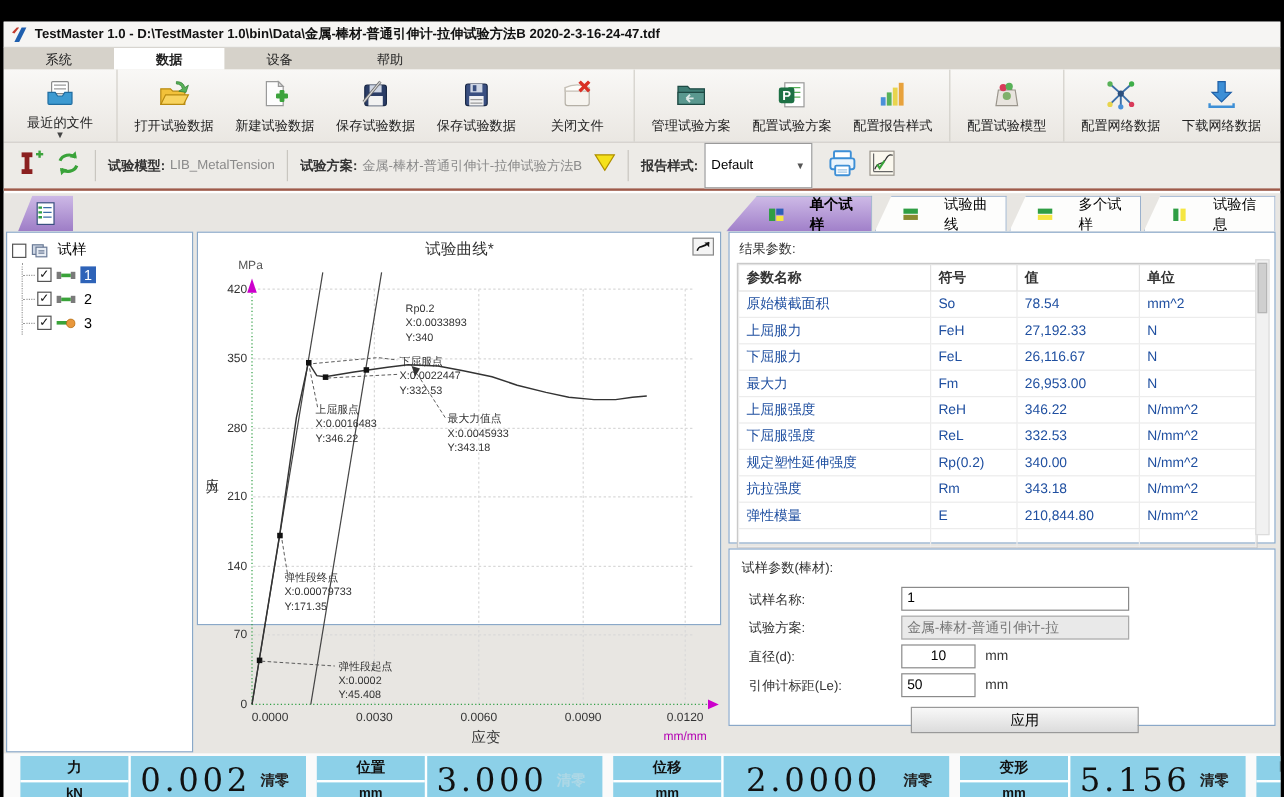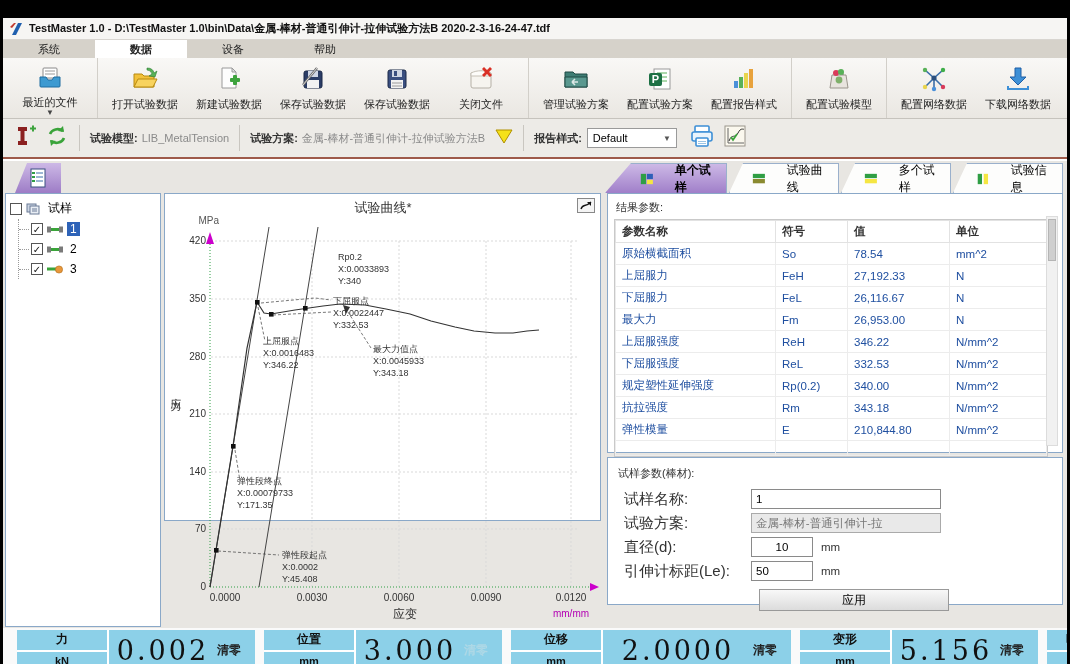--- a/index.html
+++ b/index.html
@@ -21,21 +21,21 @@
   .rib-btn { width:84px; display:flex; flex-direction:column; align-items:center; justify-content:flex-start; padding-top:3px; cursor:default; }
   .rib-btn .ic { height:32px; display:flex; align-items:center; justify-content:center; }
   .rib-btn .lb { font-size:11px; color:#222; white-space:nowrap; margin-top:2px; }
   .rib-btn .dd { font-size:8px; color:#444; line-height:6px; }
 
   
   .toolbar2 { position:absolute; left:0; top:101px; width:1064px; height:40px; background:#edebe7; border-bottom:2px solid #9e5a4a; display:flex; align-items:center; padding-left:10px; }
   .t2-sep { width:1px; height:26px; background:#c9c6c0; margin:0 10px; }
   .t2-label { font-size:11px; color:#333; font-weight:bold; }
   .t2-value { font-size:11px; color:#8a8a8a; margin-left:4px; }
-  .combo { display:flex; align-items:center; justify-content:space-between; width:90px; height:20px; border:1px solid #9a9a9a; background:#fff; font-size:11px; padding:0 5px; margin-left:5px; }
+  .combo { display:flex; align-items:center; justify-content:space-between; width:90px; height:38px; border:1px solid #9a9a9a; background:#fff; font-size:11px; padding:0 5px; margin-left:5px; }
   .combo .arrow { font-size:8px; color:#555; }
 
   
   .content { position:absolute; left:0; top:143px; width:1064px; height:467px; background:#e8e6e2; }
   .panel { background:#fff; border:1px solid #8aa8c8; position:absolute; }
 
   
   .left-tab { position:absolute; left:12px; top:2px; width:46px; height:30px; background:linear-gradient(#cdb9e6,#9d7cc6); clip-path:polygon(12px 0,100% 0,100% 100%,0 100%); display:flex; align-items:center; justify-content:center; }
   .tree-panel { left:2px; top:32px; width:156px; height:434px; font-size:12px; padding:4px 2px; }
   .tree-root { display:flex; align-items:center; gap:4px; padding:2px 2px; }
@@ -60,21 +60,21 @@
   .sec-title { font-size:11px; color:#333; padding:2px 0 4px 2px; }
   table.res { border-collapse:collapse; width:432px; font-size:11.5px; }
   table.res th { text-align:left; font-weight:bold; color:#333; border:1px solid #e2e2e2; padding:3px 6px; }
   table.res td { color:#1f4fa0; border:1px solid #ececec; padding:3px 6px; height:15px; }
   .res-wrap { border:1px solid #c9c9c9; width:434px; }
   .res-scroll { position:absolute; right:4px; top:22px; bottom:6px; width:12px; background:#f1f1f1; border:1px solid #dcdcdc; }
   .res-thumb { position:absolute; left:1px; top:2px; width:8px; height:42px; background:#cfcfcf; border:1px solid #b5b5b5; }
 
   .params-panel { left:2px; top:296px; width:456px; height:148px; padding:6px 8px; }
   .p-row { display:flex; align-items:center; margin-top:4px; }
-  .p-label { width:135px; font-size:15px; color:#333; padding-left:8px; }
+  .p-label { width:135px; font-size:11px; color:#333; padding-left:8px; }
   .p-input { height:20px; border:1px solid #8a8a8a; font-size:11.5px; padding:0 4px; font-family:"Liberation Sans","DejaVu Sans",sans-serif; }
   .p-input.dis { background:#e9e9e9; color:#777; border-color:#aaa; }
   .p-unit { font-size:11.5px; color:#333; margin-left:8px; }
   .apply-btn { width:190px; height:22px; margin:8px 0 0 143px; background:linear-gradient(#f8f8f8,#dcdcdc); border:1px solid #999; font-size:12px; }
 
   
   .statusbar { position:absolute; left:0; top:610px; width:1064px; height:46px; background:#fafafa; display:flex; gap:9px; padding:2px 0 0 14px; }
   .sb-panel { background:#8cd0e8; height:41px; display:flex; flex:none; }
   .sb-labels { width:92px; display:flex; flex-direction:column; border-right:2px solid #fff; }
   .sb-name { flex:1; display:flex; align-items:center; justify-content:center; font-size:12px; font-weight:bold; color:#111; border-bottom:2px solid #fff; }

